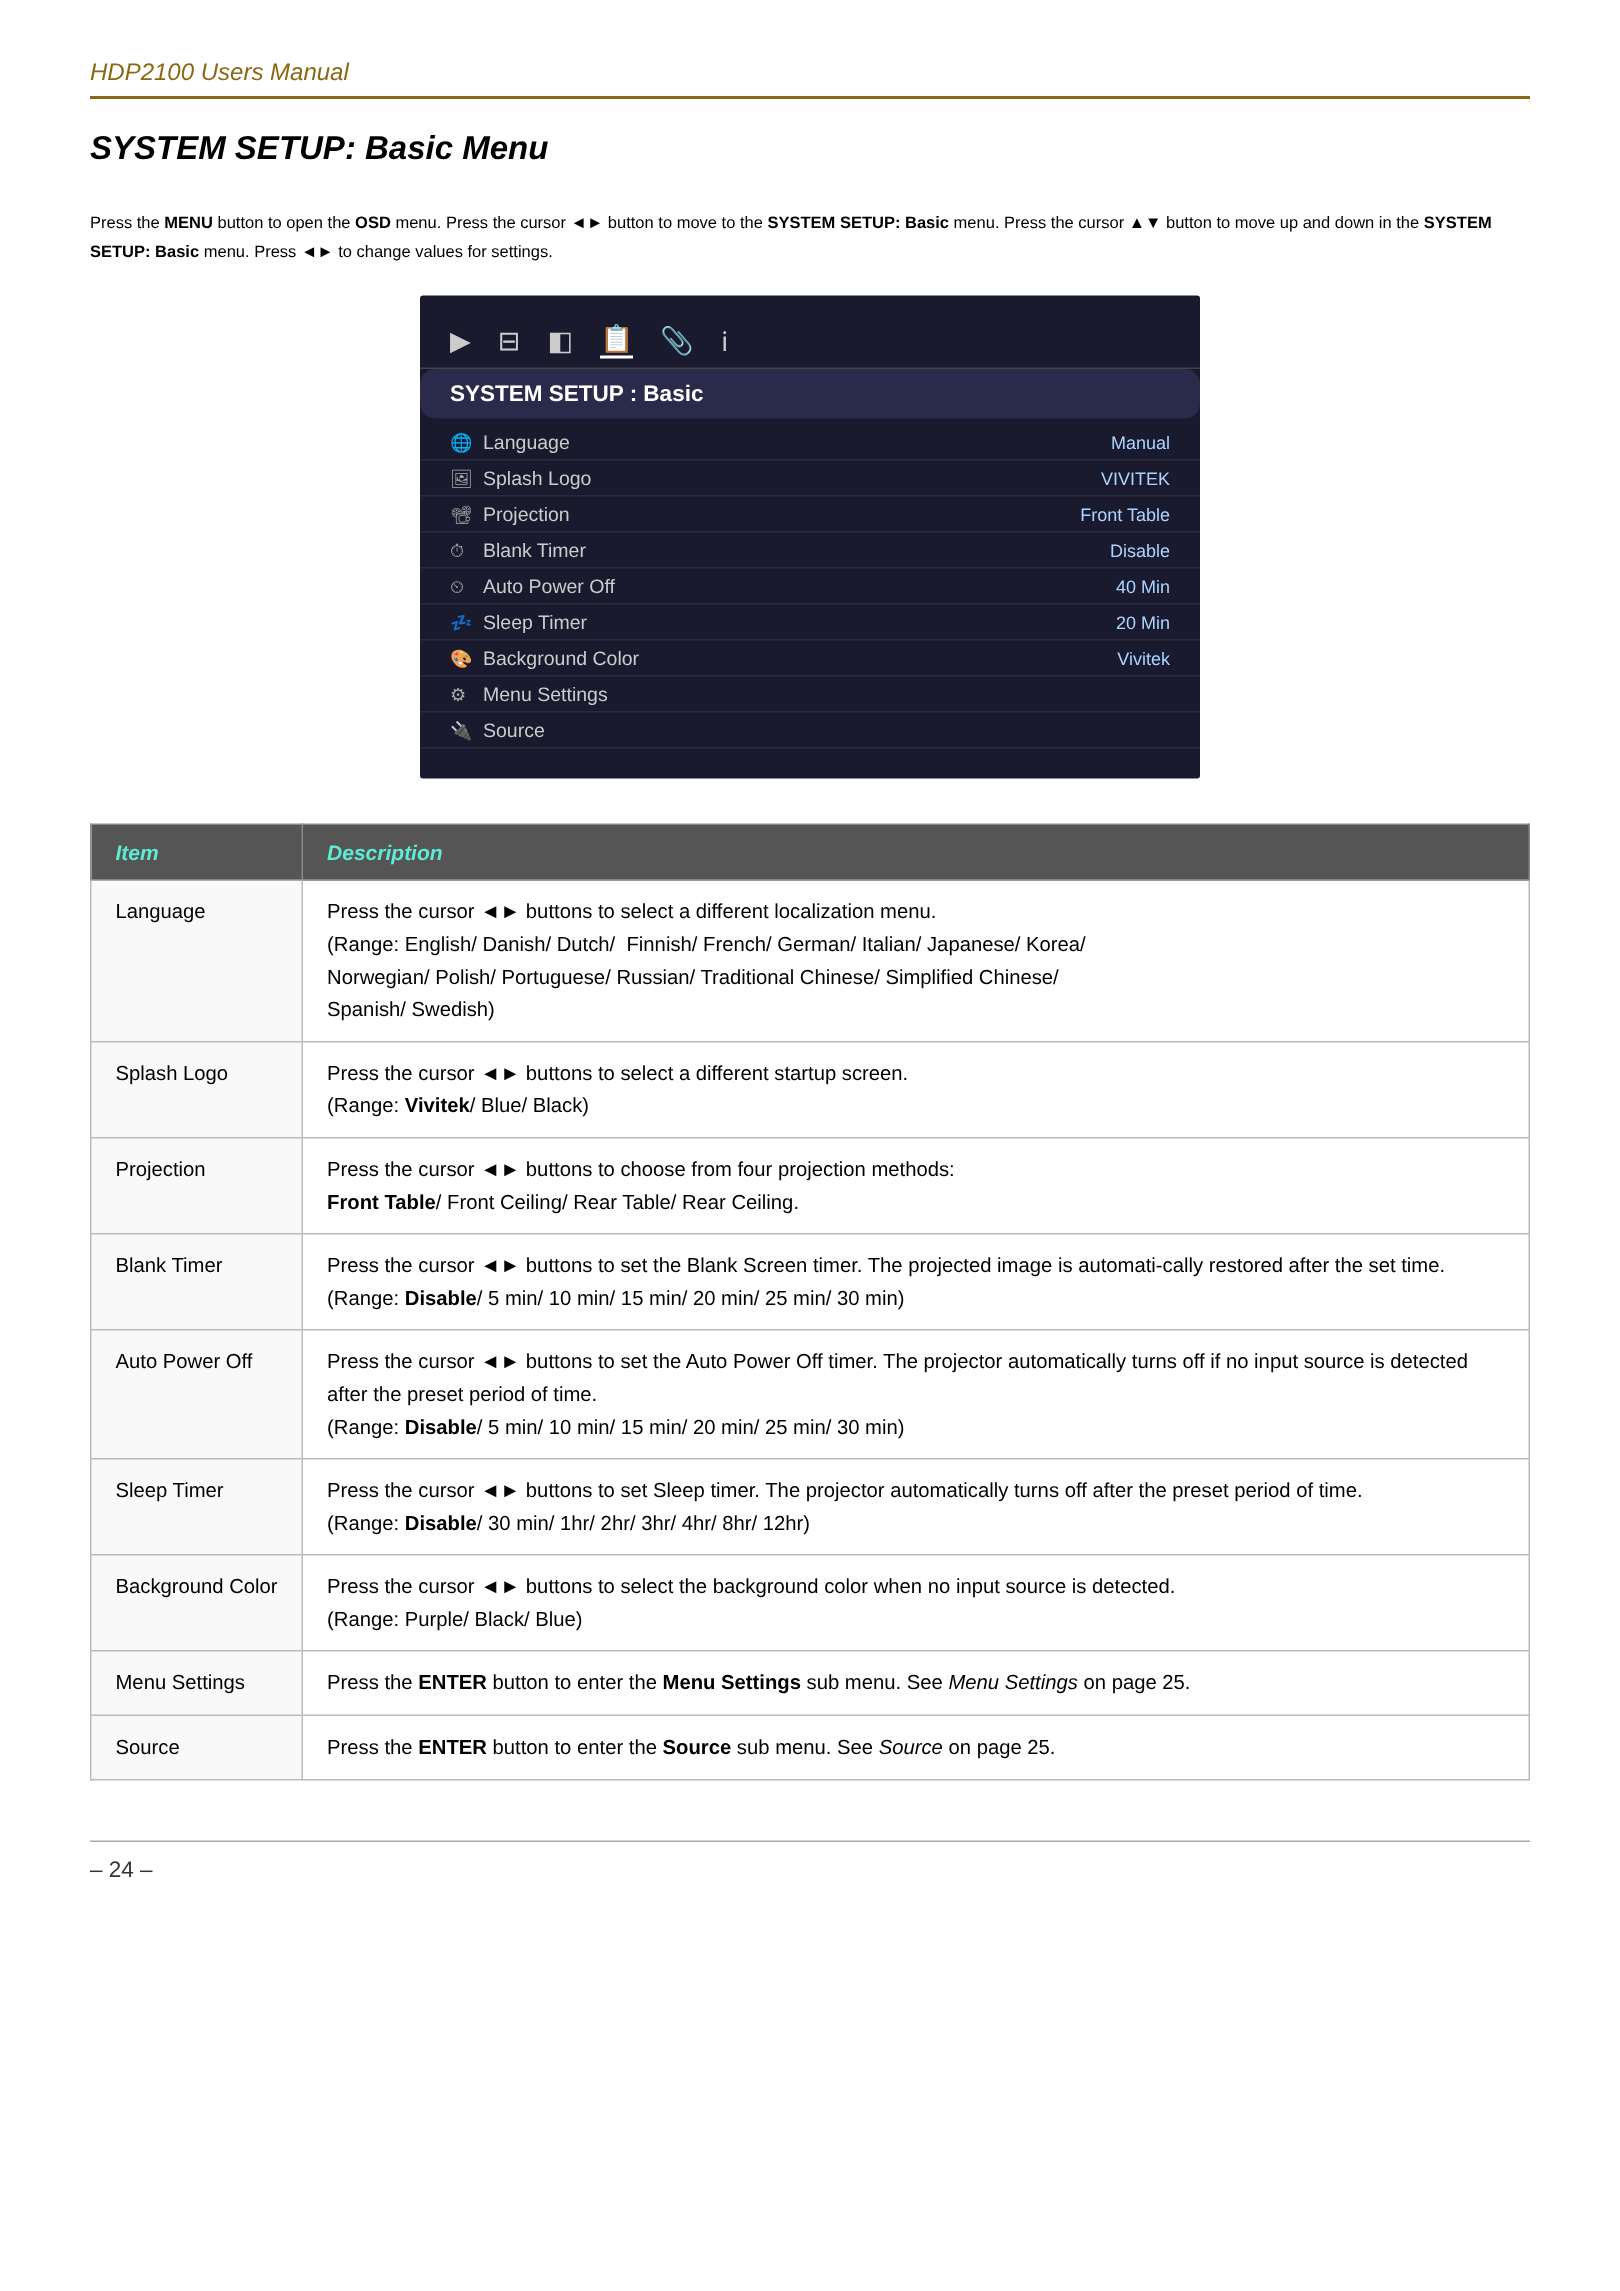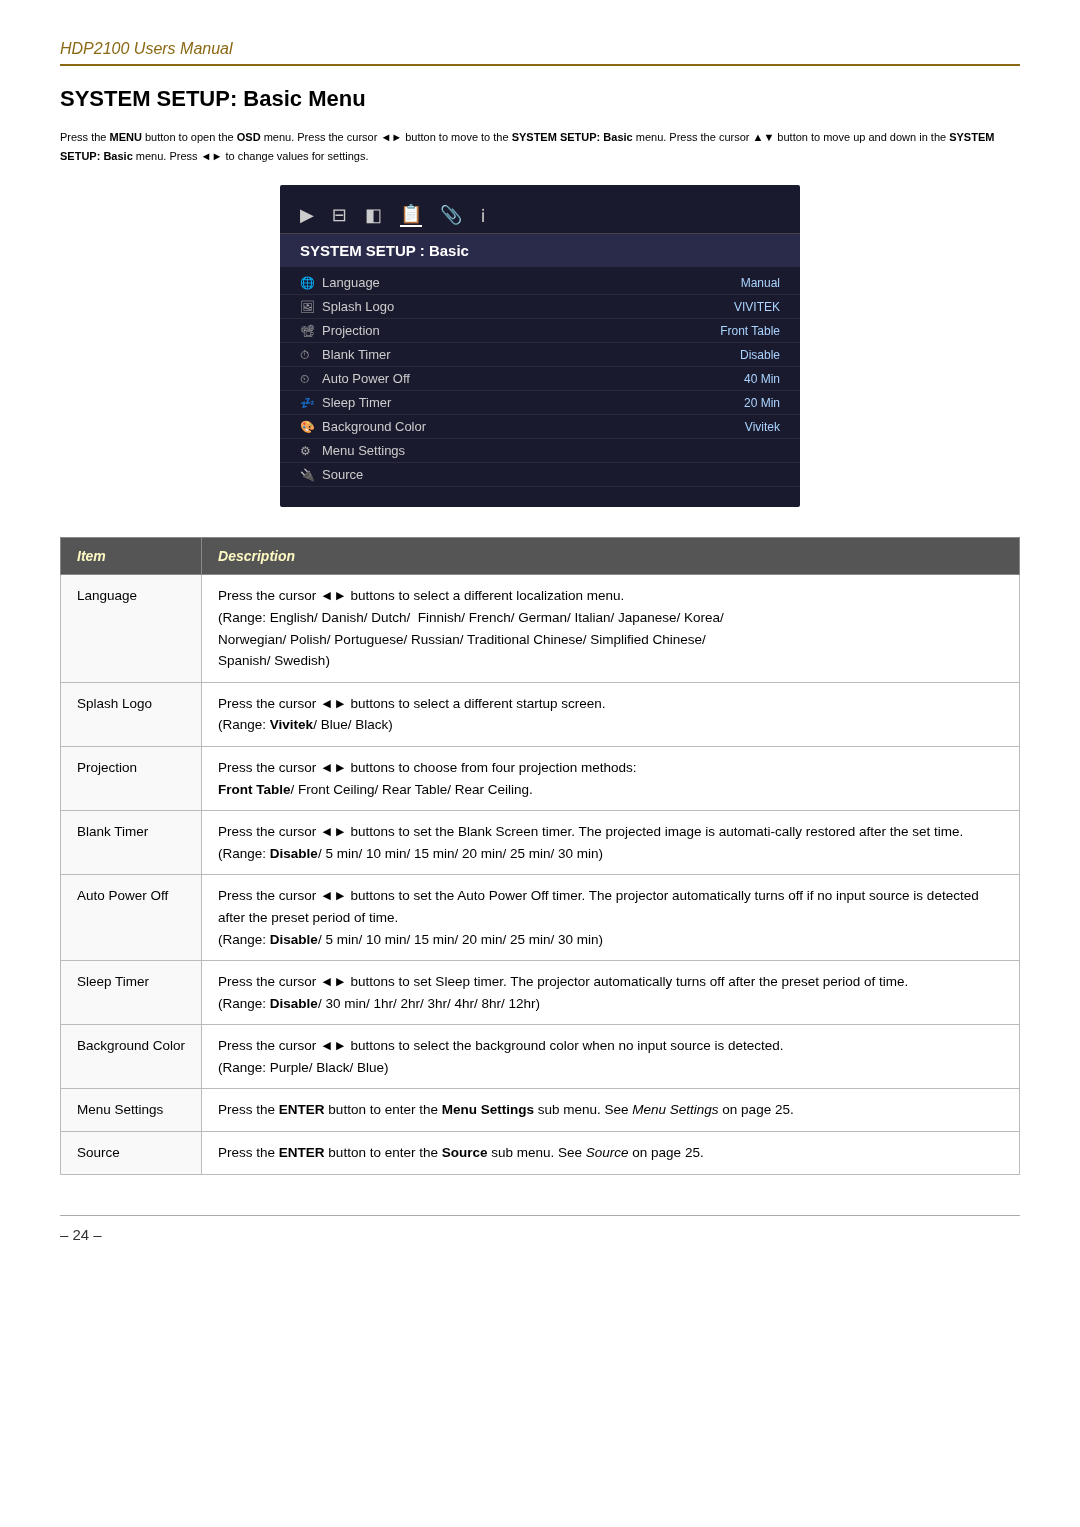--- a/index.html
+++ b/index.html
@@ -23,21 +23,22 @@
 
     .top-divider {
       border: none;
       border-top: 2px solid #8B6914;
       margin-bottom: 20px;
     }
 
     .section-title {
       font-size: 22px;
       font-weight: bold;
-      margin-bottom: 16px;
+      margin-bottom: 28px;
+      font-style: italic;
     }
 
     .intro-text {
       font-size: 11px;
       line-height: 1.7;
       margin-bottom: 20px;
     }
 
     .intro-text strong {
       font-weight: bold;
@@ -71,20 +72,21 @@
       border-bottom: 2px solid #fff;
     }
 
     .osd-header {
       background: #2a2a4a;
       color: #fff;
       font-weight: bold;
       font-size: 15px;
       padding: 8px 20px;
       margin-bottom: 4px;
+      border-radius: 10px;
     }
 
     .osd-row {
       display: flex;
       align-items: center;
       padding: 4px 20px;
       color: #ddd;
       font-size: 13px;
       border-bottom: 1px solid #2a2a3a;
     }
@@ -109,21 +111,21 @@
     
     .desc-table {
       width: 100%;
       border-collapse: collapse;
       margin-top: 10px;
       font-size: 13.5px;
     }
 
     .desc-table th {
       background: #555;
-      color: #fef9c3;
+      color: #5eead4;
       padding: 10px 16px;
       text-align: left;
       font-style: italic;
       font-size: 14px;
       border: 1px solid #888;
     }
 
     .desc-table td {
       padding: 10px 16px;
       border: 1px solid #bbb;

